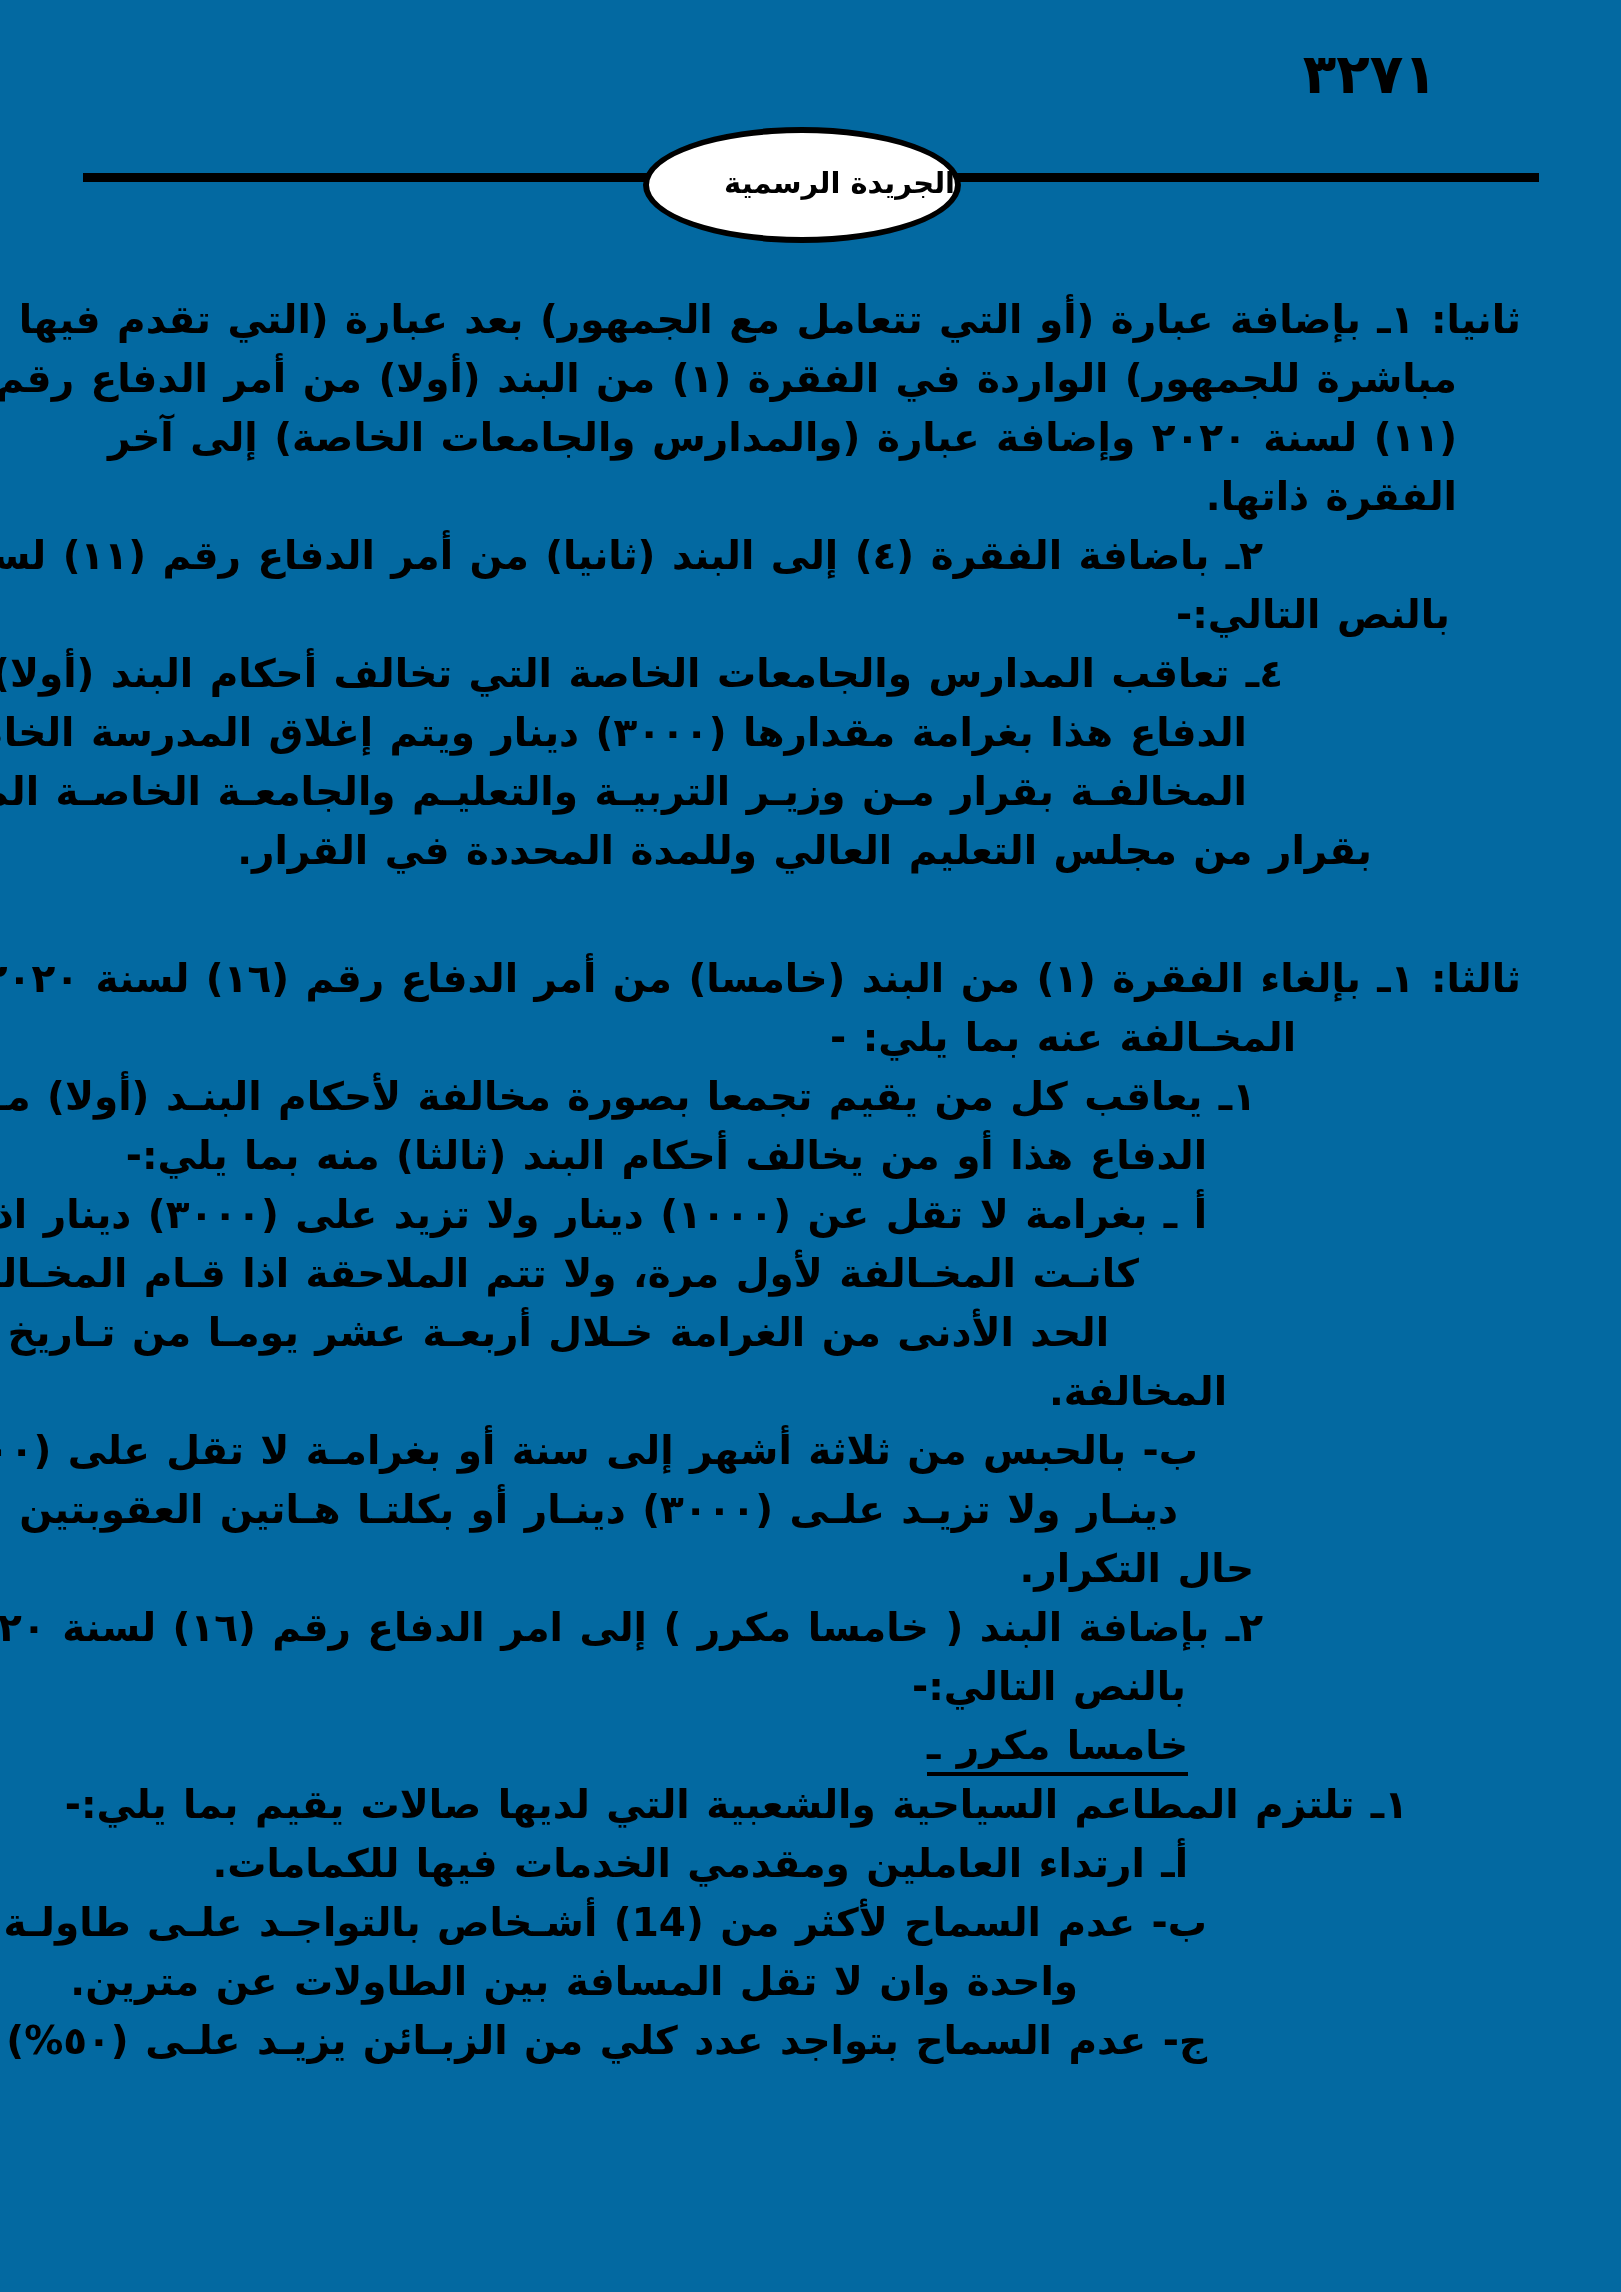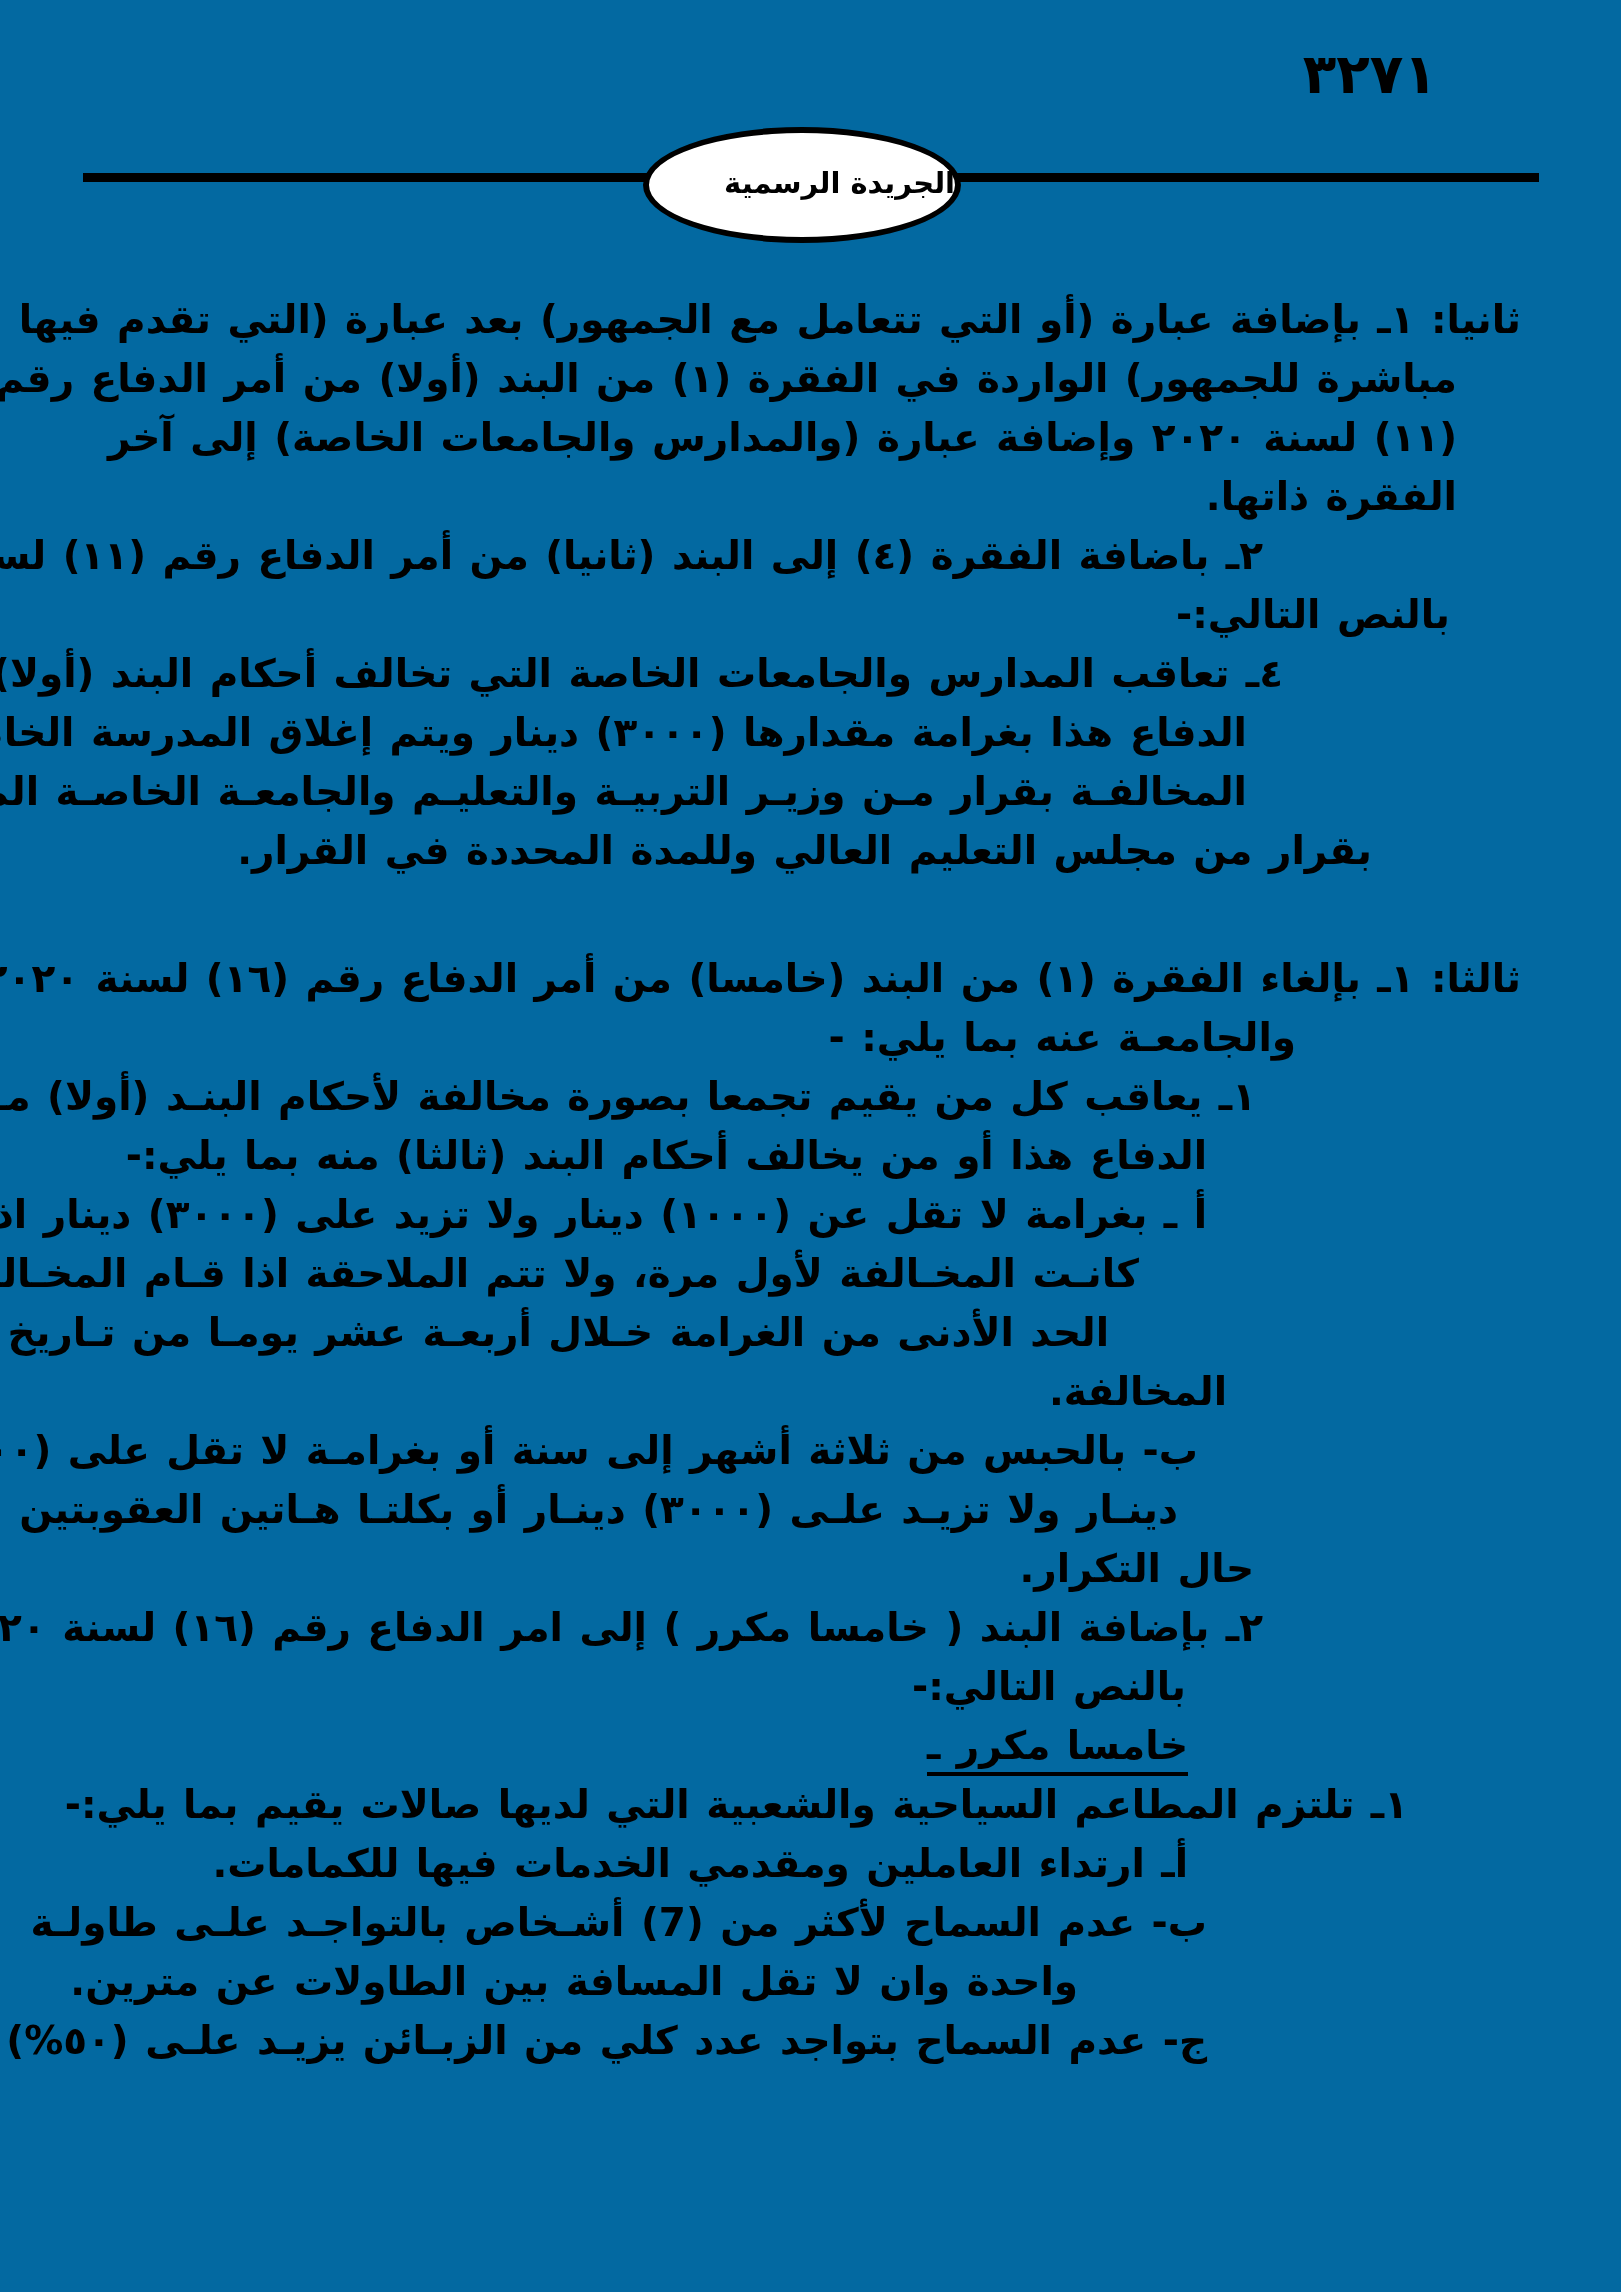--- a/index.html
+++ b/index.html
@@ -105,34 +105,34 @@
       <div class="text-line" style="padding-right: 64px;"><span>(١١) لسنة ٢٠٢٠ وإضافة عبارة (والمدارس والجامعات الخاصة) إلى آخر</span></div>
       <div class="text-line" style="padding-right: 64px;"><span>الفقرة ذاتها.</span></div>
       <div class="text-line" style="padding-right: 258px;"><span>٢ـ  باضافة الفقرة (٤) إلى البند (ثانيا) من أمر الدفاع رقم (١١) لسنة ٢٠٢٠</span></div>
       <div class="text-line" style="padding-right: 71px;"><span>بالنص التالي:-</span></div>
       <div class="text-line" style="padding-right: 238px;"><span>٤ـ  تعاقب المدارس والجامعات الخاصة التي تخالف أحكام البند (أولا) من أمر</span></div>
       <div class="text-line" style="padding-right: 274px;"><span>الدفاع هذا بغرامة مقدارها (٣٠٠٠) دينار ويتم إغلاق المدرسة الخاصة</span></div>
       <div class="text-line" style="padding-right: 274px;"><span>المخالفـة بقرار مـن وزيـر التربيـة والتعليـم والجامعـة الخاصـة المخالفـة</span></div>
       <div class="text-line center"><span>بقرار من مجلس التعليم العالي وللمدة المحددة في القرار.</span></div>
       <div class="section-gap"></div>
       <div class="text-line"><span>ثالثا: ١ـ  بإلغاء الفقرة (١) من  البند (خامسا) من أمر الدفاع رقم (١٦) لسنة ٢٠٢٠</span></div>
-      <div class="text-line" style="padding-right: 225px;"><span>والجامعـة عنه بما يلي: -</span></div>
+      <div class="text-line" style="padding-right: 225px;"><span>المخـالفة عنه بما يلي: -</span></div>
       <div class="text-line" style="padding-right: 265px;"><span>١ـ   يعاقب كل من يقيم تجمعا بصورة مخالفة لأحكام البنـد (أولا) مـن أمر</span></div>
       <div class="text-line" style="padding-right: 314px;"><span>الدفاع هذا أو من يخالف أحكام البند (ثالثا) منه بما يلي:-</span></div>
       <div class="text-line" style="padding-right: 314px;"><span>أ ـ  بغرامة لا تقل عن (١٠٠٠) دينار ولا تزيد على  (٣٠٠٠) دينار اذا</span></div>
       <div class="text-line" style="padding-right: 382px;"><span>كانـت المخـالفة لأول مرة، ولا تتم الملاحقة اذا قـام المخـالف بـدفع</span></div>
       <div class="text-line" style="padding-right: 412px;"><span>الحد الأدنى من الغرامة خـلال أربعـة عشر يومـا من تـاريخ وقـوع</span></div>
       <div class="text-line" style="padding-right: 294px;"><span>المخالفة.</span></div>
       <div class="text-line" style="padding-right: 323px;"><span>ب- بالحبس من ثلاثة أشهر إلى سنة أو بغرامـة لا تقل على (٢٠٠٠)</span></div>
       <div class="text-line" style="padding-right: 343px;"><span>دينـار ولا تزيـد علـى (٣٠٠٠) دينـار أو بكلتـا هـاتين العقوبتين فـي</span></div>
       <div class="text-line" style="padding-right: 267px;"><span>حال التكرار.</span></div>
       <div class="text-line" style="padding-right: 258px;"><span>٢ـ  بإضافة البند ( خامسا مكرر ) إلى امر الدفاع رقم (١٦) لسنة  ٢٠٢٠</span></div>
       <div class="text-line" style="padding-right: 335px;"><span>بالنص التالي:-</span></div>
       <div class="text-line underline" style="padding-right: 333px;"><span>خامسا مكرر ـ</span></div>
       <div class="text-line" style="padding-right: 113px;"><span>١ـ  تلتزم المطاعم السياحية والشعبية التي لديها صالات يقيم بما يلي:-</span></div>
       <div class="text-line" style="padding-right: 333px;"><span>أـ   ارتداء العاملين ومقدمي الخدمات فيها للكمامات.</span></div>
-      <div class="text-line" style="padding-right: 314px;"><span>ب-  عدم السماح لأكثر من (7) أشـخاص بالتواجـد علـى طاولـة</span></div>
+      <div class="text-line" style="padding-right: 314px;"><span>ب-  عدم السماح لأكثر من (14) أشـخاص بالتواجـد علـى طاولـة</span></div>
       <div class="text-line" style="padding-right: 443px;"><span>واحدة وان لا تقل المسافة بين الطاولات عن مترين.</span></div>
       <div class="text-line" style="padding-right: 314px;"><span>ج-  عدم السماح بتواجد عدد كلي من الزبـائن يزيـد علـى (٥٠%)</span></div>
     </div>
 
 </div>
 
 
 </body></html>

